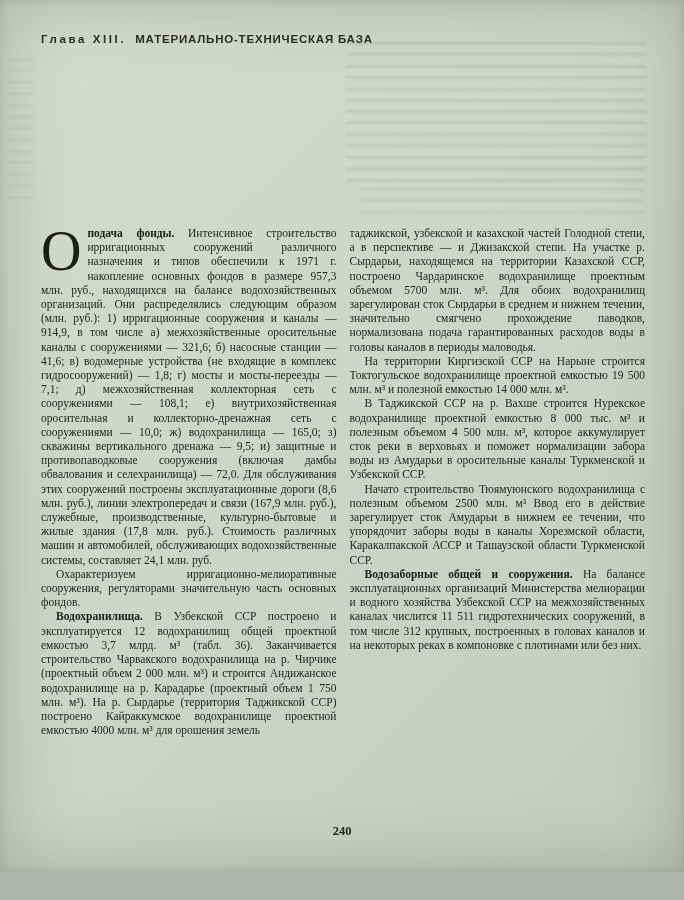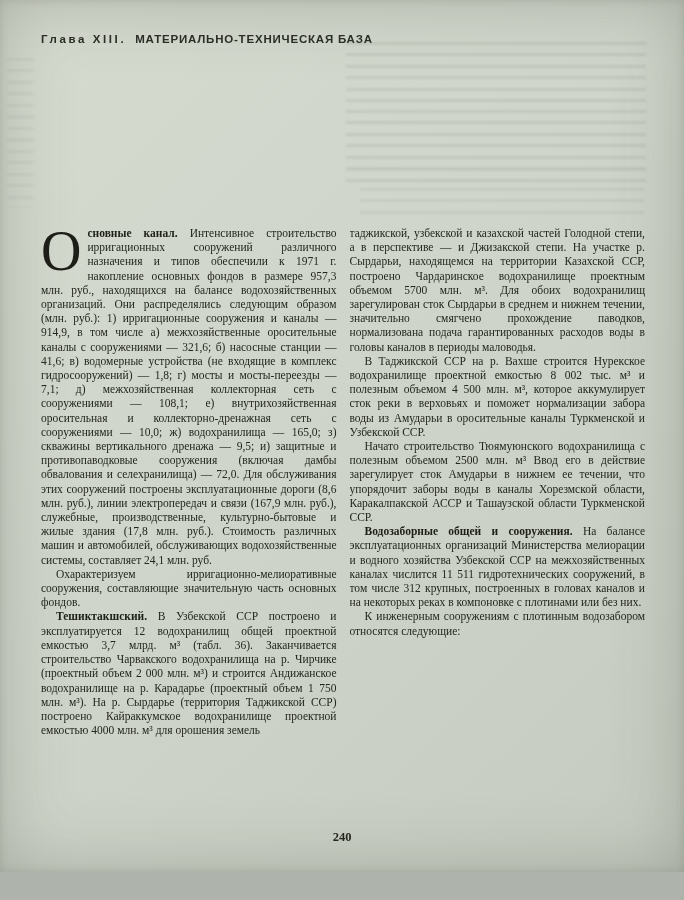--- a/index.html
+++ b/index.html
@@ -57,21 +57,21 @@
   .col b { font-weight: bold; color: #1d1f18; }
 
   .dropcap {
     float: left;
     font-size: 56px; line-height: 44px;
     padding: 3px 6px 0 0;
     color: #1c1e17;
   }
 
   .pagenum {
-    position: absolute; left: 0; right: 0; bottom: 27px;
+    position: absolute; left: 0; right: 0; bottom: 33px;
     text-align: center;
     font-weight: bold; font-size: 12.5px; color: #26281f;
   }
 </style>
 </head>
 <body>
 
 <div class="page">
 
   <div class="header">
@@ -80,38 +80,38 @@
 
   <div class="ghost ghost-a"></div>
   <div class="ghost ghost-b"></div>
   <div class="ghost ghost-c"></div>
   <div class="ghost ghost-d"></div>
 
   <div class="bodytext">
 
     <div class="col">
       <p class="noindent">
-        <span class="dropcap">О</span><b>сновные канал.</b>
+        <span class="dropcap">О</span><b>подача фонды.</b>
         <span>Интенсивное строительство ирригационных сооружений различного назначения и типов обеспечили к 1971 г. накопление основных фондов в размере 957,3 млн. руб., находящихся на балансе водохозяйственных организаций. Они распределялись следующим образом (млн. руб.): 1) ирригационные сооружения и каналы — 914,9, в том числе а) межхозяйственные оросительные каналы с сооружениями — 321,6; б) насосные станции — 41,6; в) водомерные устройства (не входящие в комплекс гидросооружений) — 1,8; г) мосты и мосты-переезды — 7,1; д) межхозяйственная коллекторная сеть с сооружениями — 108,1; е) внутрихозяйственная оросительная и коллекторно-дренажная сеть с сооружениями — 10,0; ж) водохранилища — 165,0; з) скважины вертикального дренажа — 9,5; и) защитные и противопаводковые сооружения (включая дамбы обвалования и селехранилища) — 72,0. Для обслуживания этих сооружений построены эксплуатационные дороги (8,6 млн. руб.), линии электропередач и связи (167,9 млн. руб.), служебные, производственные, культурно-бытовые и жилые здания (17,8 млн. руб.). Стоимость различных машин и автомобилей, обслуживающих водохозяйственные системы, составляет 24,1 млн. руб.</span>
       </p>
-      <p>Охарактеризуем ирригационно-мелиоративные сооружения, составляющие значительную часть основных фондов.</p>
+      <p>Охарактеризуем ирригационно-мелиоративные сооружения, регуляторами значительную часть основных фондов.</p>
       <p>
-        <b>Тешиктакшский.</b>
+        <b>Водохранилища.</b>
         <span>В Узбекской ССР построено и эксплуатируется 12 водохранилищ общей проектной емкостью 3,7 млрд. м³ (табл. 36). Заканчивается строительство Чарвакского водохранилища на р. Чирчике (проектный объем 2 000 млн. м³) и строится Андижанское водохранилище на р. Карадарье (проектный объем 1 750 млн. м³). На р. Сырдарье (территория Таджикской ССР) построено Кайраккумское водохранилище проектной емкостью 4000 млн. м³ для орошения земель</span>
       </p>
     </div>
 
     <div class="col">
       <p class="noindent">таджикской, узбекской и казахской частей Голодной степи, а в перспективе — и Джизакской степи. На участке р. Сырдарьи, находящемся на территории Казахской ССР, построено Чардаринское водохранилище проектным объемом 5700 млн. м³. Для обоих водохранилищ зарегулирован сток Сырдарьи в среднем и нижнем течении, значительно смягчено прохождение паводков, нормализована подача гарантированных расходов воды в головы каналов в периоды маловодья.</p>
-      <p>В Таджикской ССР на р. Вахше строится Нурекское водохранилище проектной емкостью 8 002 тыс. м³ и полезным объемом 4 500 млн. м³, которое аккумулирует сток реки в верховьях и поможет нормализации забора воды из Амударьи в оросительные каналы Туркменской и Узбекской ССР.</p>
+      <p>На территории Киргизской ССР на Нарыне строится Токтогульское водохранилище проектной емкостью 19 500 млн. м³ и полезной емкостью 14 000 млн. м³.</p>
+      <p>В Таджикской ССР на р. Вахше строится Нурекское водохранилище проектной емкостью 8 000 тыс. м³ и полезным объемом 4 500 млн. м³, которое аккумулирует сток реки в верховьях и поможет нормализации забора воды из Амударьи в оросительные каналы Туркменской и Узбекской ССР.</p>
       <p>Начато строительство Тюямуюнского водохранилища с полезным объемом 2500 млн. м³ Ввод его в действие зарегулирует сток Амударьи в нижнем ее течении, что упорядочит заборы воды в каналы Хорезмской области, Каракалпакской АССР и Ташаузской области Туркменской ССР.</p>
       <p>
         <b>Водозаборные общей и сооружения.</b>
         <span>На балансе эксплуатационных организаций Министерства мелиорации и водного хозяйства Узбекской ССР на межхозяйственных каналах числится 11 511 гидротехнических сооружений, в том числе 312 крупных, построенных в головах каналов и на некоторых реках в компоновке с плотинами или без них.</span>
       </p>
-      <p>К инженерным сооружениям с плотинным водозабором относятся следующие:</p>
     </div>
 
   </div>
 
   <div class="pagenum">240</div>
 
 </div>
 
 </body></html>

